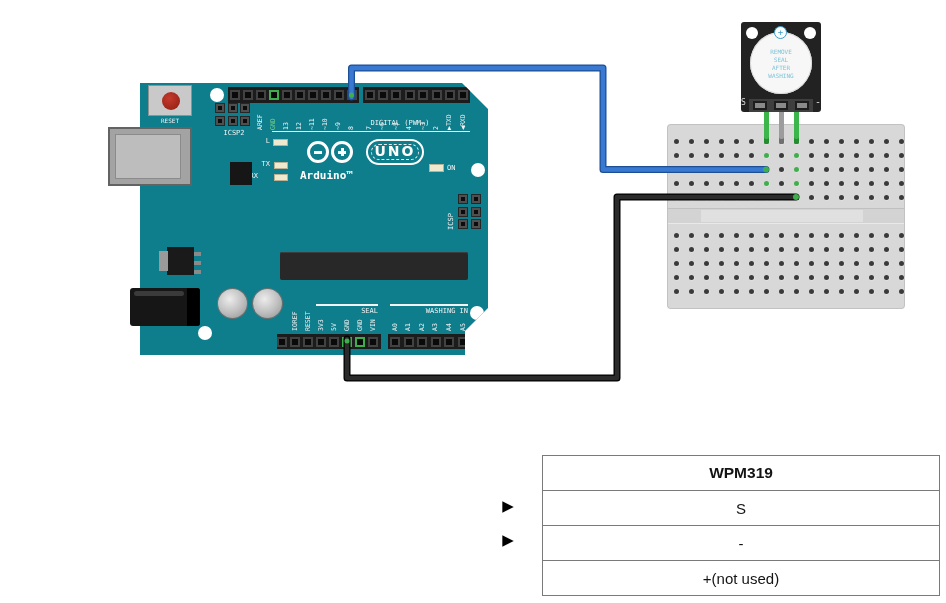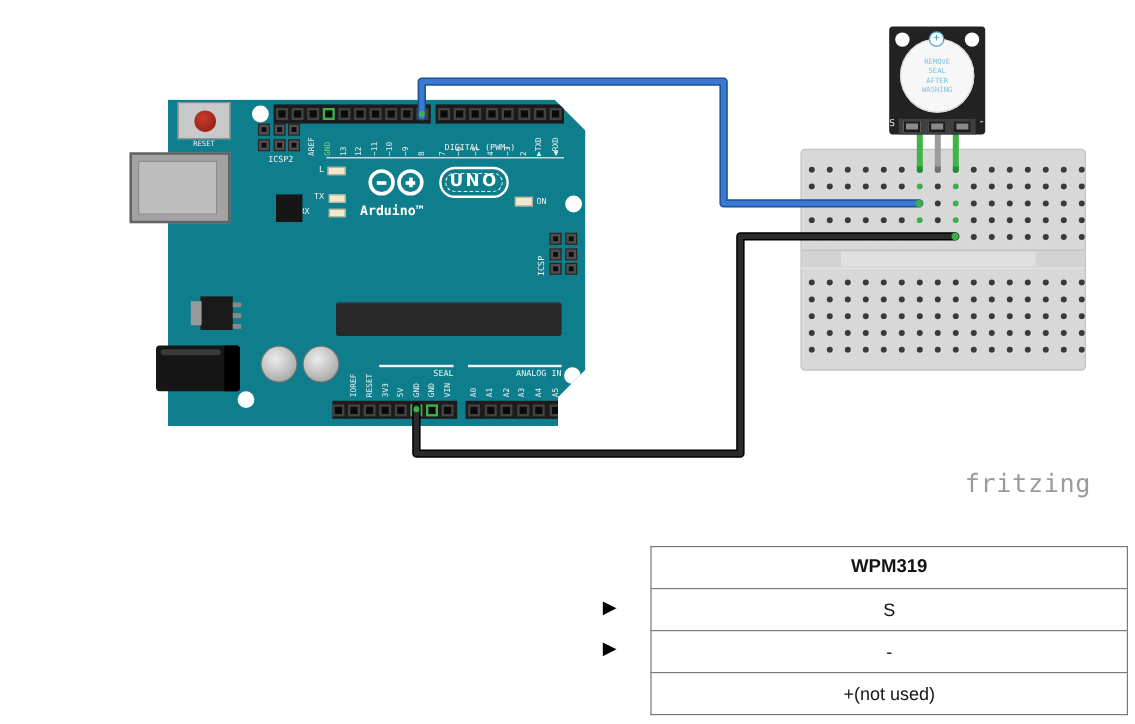--- a/index.html
+++ b/index.html
@@ -170,21 +170,21 @@
     <div class="reg-tab"></div>
     <div class="reg-leg" style="left:54px;top:169px"></div>
     <div class="reg-leg" style="left:54px;top:178px"></div>
     <div class="reg-leg" style="left:54px;top:187px"></div>
     <div class="cap" style="left:78px;top:206px"></div>
     <div class="cap" style="left:113px;top:206px"></div>
 
     <div class="wline" style="left:176px;top:221px;width:62px"></div>
     <div class="abs sk" style="left:176px;top:224px;width:62px;text-align:right">SEAL</div>
     <div class="wline" style="left:250px;top:221px;width:78px"></div>
-    <div class="abs sk" style="left:250px;top:224px;width:78px;text-align:right">ANALOG IN</div>
+    <div class="abs sk" style="left:250px;top:224px;width:78px;text-align:right">WASHING IN</div>
     <div class="pstrip" style="left:137px;top:251px;width:104px;height:15px">
         <div class="pin" style="left: 0px; top: 2.5px;"></div>
         <div class="pin" style="left: 13px; top: 2.5px;"></div>
         <div class="pin" style="left: 26px; top: 2.5px;"></div>
         <div class="pin" style="left: 39px; top: 2.5px;"></div>
         <div class="pin" style="left: 52px; top: 2.5px;"></div>
         <div class="pin green" style="left: 65px; top: 2.5px;"></div>
         <div class="pin green" style="left: 78px; top: 2.5px;"></div>
         <div class="pin" style="left: 91px; top: 2.5px;"></div>
       </div>
@@ -432,21 +432,20 @@
     <g>
       <path d="M347 339 L347 378 L617 378 L617 197 L796 197" fill="none" stroke="#000000" stroke-width="7" stroke-linejoin="round" stroke-linecap="round"></path>
       <path d="M347 339 L347 378 L617 378 L617 197 L796 197" fill="none" stroke="#2b2b2b" stroke-width="4.5" stroke-linejoin="round" stroke-linecap="round"></path>
     </g>
     <circle cx="766" cy="169.5" r="3" fill="#3fae4c"></circle>
     <circle cx="796" cy="197" r="3" fill="#3fae4c"></circle>
     <circle cx="351.5" cy="95" r="2.5" fill="#3fae4c"></circle>
     <circle cx="347" cy="341" r="2.5" fill="#3fae4c"></circle>
   </svg>
 
-  <div class="abs fritzing">fritzing</div>
 
   <table class="ptable" style="left:542px;top:455px;width:398px">
     <thead>
         <tr>
           <th>WPM319</th>
         </tr>
       </thead>
     <tbody>
         <tr>
           <td>S</td>

